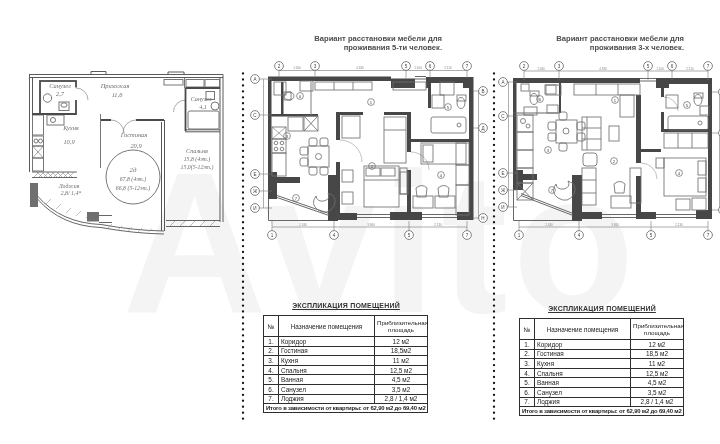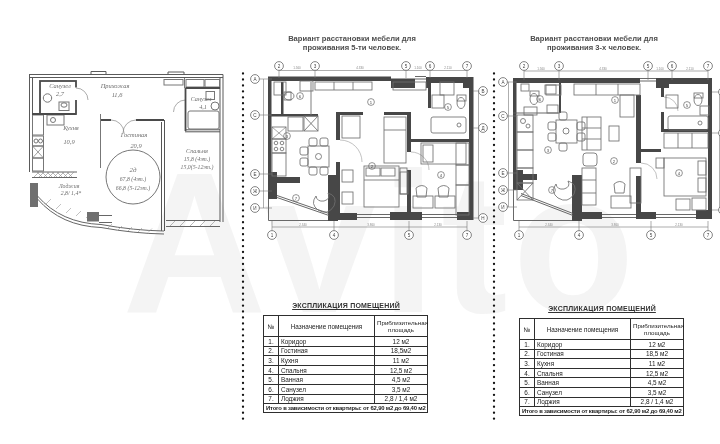--- a/index.html
+++ b/index.html
@@ -1,19 +1,19 @@
 <!DOCTYPE html>
 <html><head>
 <meta charset="utf-8">
 <style>
   html,body{margin:0;padding:0;width:720px;height:444px;background:#fff;overflow:hidden;}
   *{box-sizing:border-box;}
   body{font-family:"Liberation Sans", sans-serif;}
   .abs{position:absolute;}
-  .title{font-weight:bold;color:#4d4d4d;font-size:7.6px;line-height:9px;text-align:center;}
+  .title{font-weight:bold;color:#4d4d4d;font-size:7.6px;line-height:9px;text-align:right;}
   .ttl2{font-weight:bold;color:#333;font-size:7px;text-align:center;text-decoration:underline;letter-spacing:0.2px;}
   table.spec{border-collapse:collapse;table-layout:fixed;font-size:6.4px;color:#1c1c1c;}
   table.spec td{border:1px solid #2e2e2e;padding:0 2px;vertical-align:middle;}
   td.c{text-align:center;}
   .itog{font-size:5.9px;font-weight:bold;white-space:nowrap;overflow:hidden;padding:0 1px;letter-spacing:-0.18px;}
 </style>
 </head>
 <body>
 <div class="abs" style="left:16px;top:0;width:720px;height:444px;">
 <svg width="720" height="444" viewBox="0 0 720 444">

